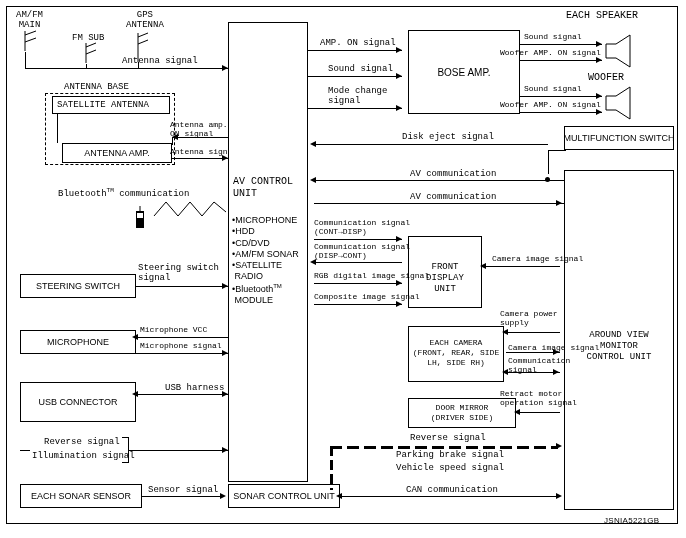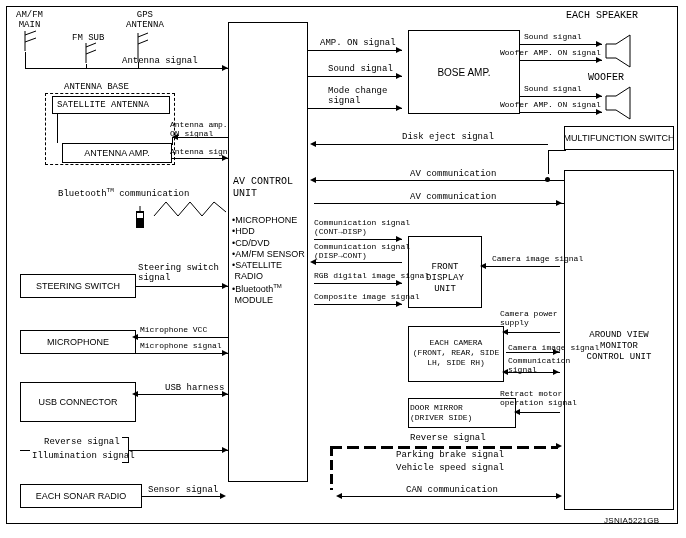--- a/index.html
+++ b/index.html
@@ -104,21 +104,21 @@
     </svg>
   </div>
 
   <div class="box" style="left:228px;top:22px;width:80px;height:460px;"></div>
   <div class="lbl t10 nowrap" style="left:233px;top:176px;font-weight:normal;">AV CONTROL</div>
   <div class="lbl t10 nowrap" style="left:233px;top:188px;">UNIT</div>
   <div class="bullets" style="left:232px;top:215px;">
     <div>•MICROPHONE</div>
     <div>•HDD</div>
     <div>•CD/DVD</div>
-    <div>•AM/FM SENSOR</div>
+    <div>•AM/FM SONAR</div>
     <div>•SATELLITE</div>
     <div>&nbsp;RADIO</div>
     <div>•Bluetooth<sup style="font-size:6px;">TM</sup></div>
     <div>&nbsp;MODULE</div>
   </div>
 
   <div class="box ctr" style="left:408px;top:30px;width:112px;height:84px;">
     <span class="t10">BOSE AMP.</span>
   </div>
 
@@ -221,21 +221,21 @@
   <div class="hline" style="left:506px;top:352px;width:54px;"></div>
   <div class="arrow ar-r" style="left:553px;top:348.5px;"></div>
   <div class="lbl small nowrap" style="left:508px;top:344px;">Camera image signal</div>
 
   <div class="hline" style="left:506px;top:372px;width:54px;"></div>
   <div class="arrow ar-r" style="left:553px;top:368.5px;"></div>
   <div class="arrow ar-l" style="left:502px;top:368.5px;"></div>
   <div class="lbl small nowrap" style="left:508px;top:356px;line-height:1.15;">Communication<br>signal</div>
 
   <div class="box" style="left:408px;top:398px;width:108px;height:30px;"></div>
-  <div class="lbl small" style="left:410px;top:403px;width:104px;text-align:left;line-height:1.25;">DOOR MIRROR<br>(DRIVER SIDE)</div>
+  <div class="lbl small" style="left:410px;top:403px;width:104px;text-align:center;line-height:1.25;">DOOR MIRROR<br>(DRIVER SIDE)</div>
 
   <div class="hline" style="left:518px;top:412px;width:42px;"></div>
   <div class="arrow ar-l" style="left:514px;top:408.5px;"></div>
   <div class="lbl small nowrap" style="left:500px;top:389px;line-height:1.15;">Retract motor<br>operation signal</div>
 
   <div class="box ctr" style="left:20px;top:274px;width:116px;height:24px;">
     <span class="t9 nowrap">STEERING SWITCH</span>
   </div>
   <div class="hline" style="left:136px;top:286px;width:92px;"></div>
   <div class="arrow ar-r" style="left:222px;top:282.5px;"></div>
@@ -264,21 +264,24 @@
   <div class="lbl t9 nowrap" style="left:32px;top:451px;">Illumination signal</div>
 
   <div class="vline" style="left:128px;top:437px;height:26px;"></div>
   <div class="hline" style="left:122px;top:437px;width:6px;"></div>
   <div class="hline" style="left:122px;top:462px;width:6px;"></div>
   <div class="hline" style="left:20px;top:450px;width:10px;"></div>
   <div class="hline" style="left:128px;top:450px;width:100px;"></div>
   <div class="arrow ar-r" style="left:222px;top:446.5px;"></div>
 
   <div class="box ctr" style="left:20px;top:484px;width:122px;height:24px;">
-    <span class="t9 nowrap">EACH SONAR RADIO</span>
+    <span class="t9 nowrap">EACH SONAR SENSOR</span>
+  </div>
+  <div class="box ctr" style="left:228px;top:484px;width:112px;height:24px;">
+    <span class="t9 nowrap">SONAR CONTROL UNIT</span>
   </div>
   <div class="hline" style="left:142px;top:496px;width:82px;"></div>
   <div class="arrow ar-r" style="left:220px;top:492.5px;"></div>
   <div class="lbl t9 nowrap" style="left:148px;top:485px;">Sensor signal</div>
 
   <div class="hline" style="left:340px;top:496px;width:220px;"></div>
   <div class="arrow ar-r" style="left:556px;top:492.5px;"></div>
   <div class="arrow ar-l" style="left:336px;top:492.5px;"></div>
   <div class="lbl t9 nowrap" style="left:406px;top:485px;">CAN communication</div>
 

